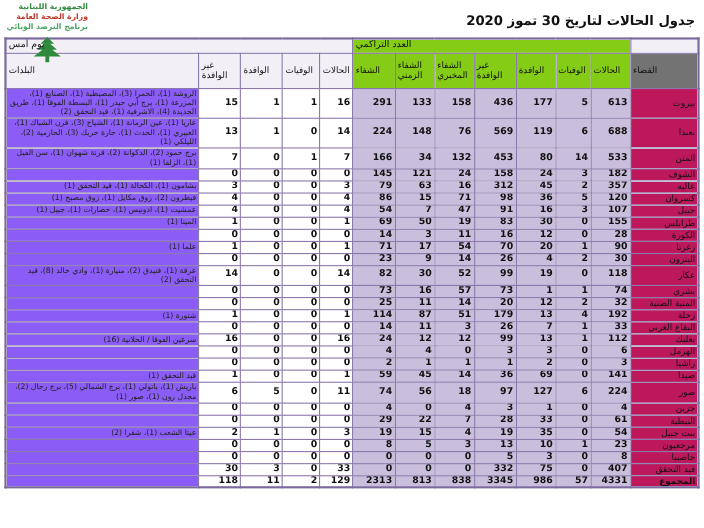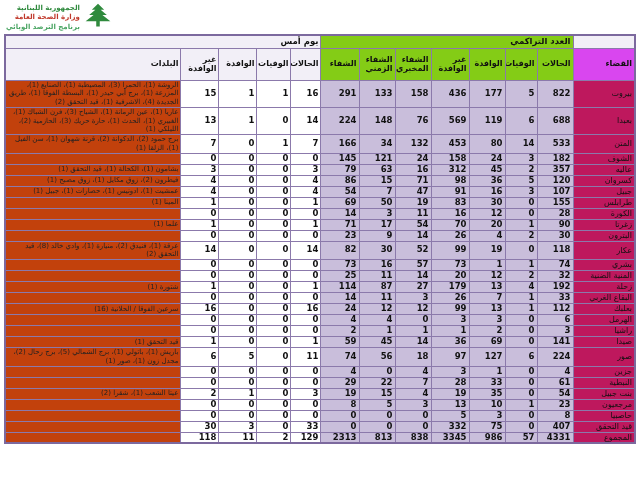--- a/index.html
+++ b/index.html
@@ -1,63 +1,64 @@
 <!DOCTYPE html>
 <html lang="ar"><head>
 <meta charset="utf-8">
 <style>
   * { margin:0; padding:0; box-sizing:border-box; }
   body { width:640px; height:480px; background:#ffffff; font-family:"DejaVu Sans", sans-serif; overflow:hidden; }
   .page { width:640px; height:480px; background:#ffffff; position:relative; }
 
   .topbar { height:34px; display:flex; align-items:flex-start; padding:2px 6px 0 6px; }
-  .logo { display:flex; align-items:center; gap:3px; }
+  .logo { display:flex; align-items:center; gap:3px;flex-direction:column; }
   .logo-text { text-align:right; direction:rtl; font-size:7px; font-weight:bold; line-height:1.3; }
   .logo-line-1 { color:#2f8a3d; }
   .logo-line-2 { color:#c0392b; }
   .logo-line-3 { color:#4aa563; }
   .title { margin-left:auto; direction:rtl; font-size:12px; font-weight:bold; color:#111; padding:10px 2px 0 0; }
 
   table { border-collapse:collapse; table-layout:fixed; width:632px; margin:0 auto; direction:rtl; border:2px solid #7c699e; }
   th, td { border:1px solid #8b79ab; font-size:8px; color:#111; padding:0 2px; vertical-align:middle; overflow:hidden; line-height:1.15; }
-  thead th { font-weight:bold; text-align:right; }
+  thead th { font-weight:normal; text-align:left; }
   .band-row th { height:13px; font-size:8.5px; }
   .cols-row th { height:32px; font-size:8px; }
 
   .bg-purple { background:#84cc16; }
-  .bg-district { background:#d946ef; }
+  .bg-district { background:#737373; }
   .bg-light { background:#f2eff7; }
 
   td { height:11px; }
   .c-district { background:#be185d; text-align:right; font-size:8px; white-space:nowrap; }
   .c-num { text-align:right; font-weight:bold; font-size:8.5px; }
   .cum { background:#c9bedb; }
   .yest { background:#ffffff; }
-  .c-towns { background:#c2410c; text-align:right; font-size:7px; line-height:1.25; color:#222; }
+  .c-towns { background:#8b5cf6; text-align:right; font-size:7px; line-height:1.25; color:#222; }
   .total-row td { font-weight:bold; }
-  .total-row .c-district { font-weight:normal; }
+  .total-row .c-district { font-weight:bold; }
 </style>
 </head>
 <body>
 
 <div class="page">
 
   <div class="topbar">
     <div class="logo">
       <div class="logo-text">
         <div class="logo-line-1">الجمهورية اللبنانية</div>
         <div class="logo-line-2">وزارة الصحة العامة</div>
         <div class="logo-line-3">برنامج الترصد الوبائي</div>
       </div>
       <span>
         <svg width="30" height="28" viewBox="0 0 34 30">
           <path fill="#2f8a3d" d="M17 1 L24 8 L20 8 L27 14 L22 14 L31 21 L19 21 L19 27 L15 27 L15 21 L3 21 L12 14 L7 14 L14 8 L10 8 Z"></path>
         </svg>
       </span>
     </div>
+    <div class="title">جدول الحالات لتاريخ 30 تموز 2020</div>
   </div>
 
   <table>
     <colgroup>
       <col style="width:62px">
         <col style="width:36px">
         <col style="width:32px">
         <col style="width:36px">
       <col style="width:38px">
         <col style="width:36px">
@@ -87,21 +88,21 @@
         <th class="bg-light">الحالات</th>
         <th class="bg-light">الوفيات</th>
         <th class="bg-light">الوافدة</th>
         <th class="bg-light">غير الوافدة</th>
         <th class="bg-light">البلدات</th>
       </tr>
     </thead>
     <tbody>
         <tr>
     <td class="c-district">بيروت</td>
-    <td class="c-num cum">822</td>
+    <td class="c-num cum">613</td>
     <td class="c-num cum">5</td>
     <td class="c-num cum">177</td>
     <td class="c-num cum">436</td>
     <td class="c-num cum">158</td>
     <td class="c-num cum">133</td>
     <td class="c-num cum">291</td>
     <td class="c-num yest">16</td>
     <td class="c-num yest">1</td>
     <td class="c-num yest">1</td>
     <td class="c-num yest">15</td>
@@ -301,21 +302,21 @@
     <td class="c-num yest">0</td>
     <td class="c-num yest">0</td>
     <td class="c-towns"></td>
   </tr>
         <tr>
     <td class="c-district">زحلة</td>
     <td class="c-num cum">192</td>
     <td class="c-num cum">4</td>
     <td class="c-num cum">13</td>
     <td class="c-num cum">179</td>
-    <td class="c-num cum">27</td>
+    <td class="c-num cum">51</td>
     <td class="c-num cum">87</td>
     <td class="c-num cum">114</td>
     <td class="c-num yest">1</td>
     <td class="c-num yest">0</td>
     <td class="c-num yest">0</td>
     <td class="c-num yest">1</td>
     <td class="c-towns">شتورة (1)</td>
   </tr>
         <tr>
     <td class="c-district">البقاع الغربي</td>

